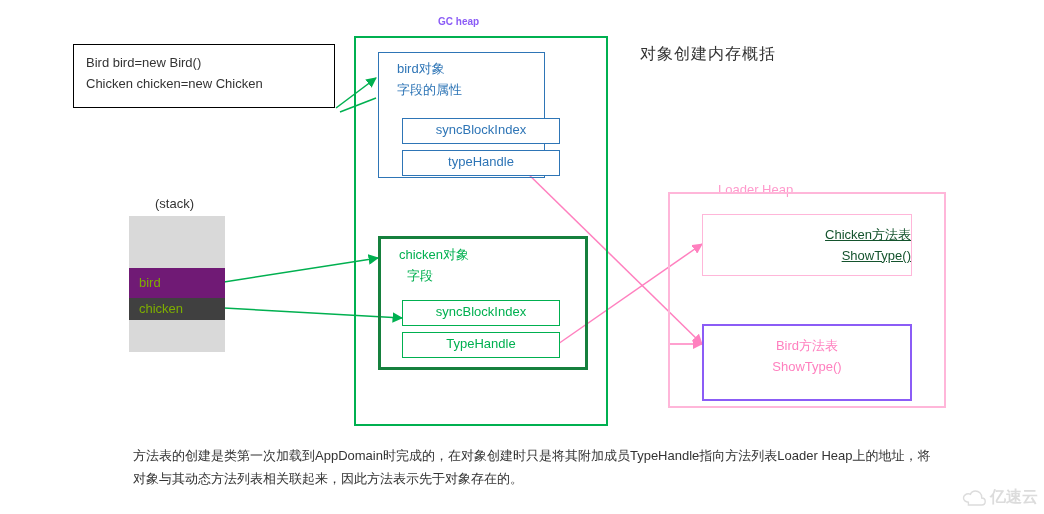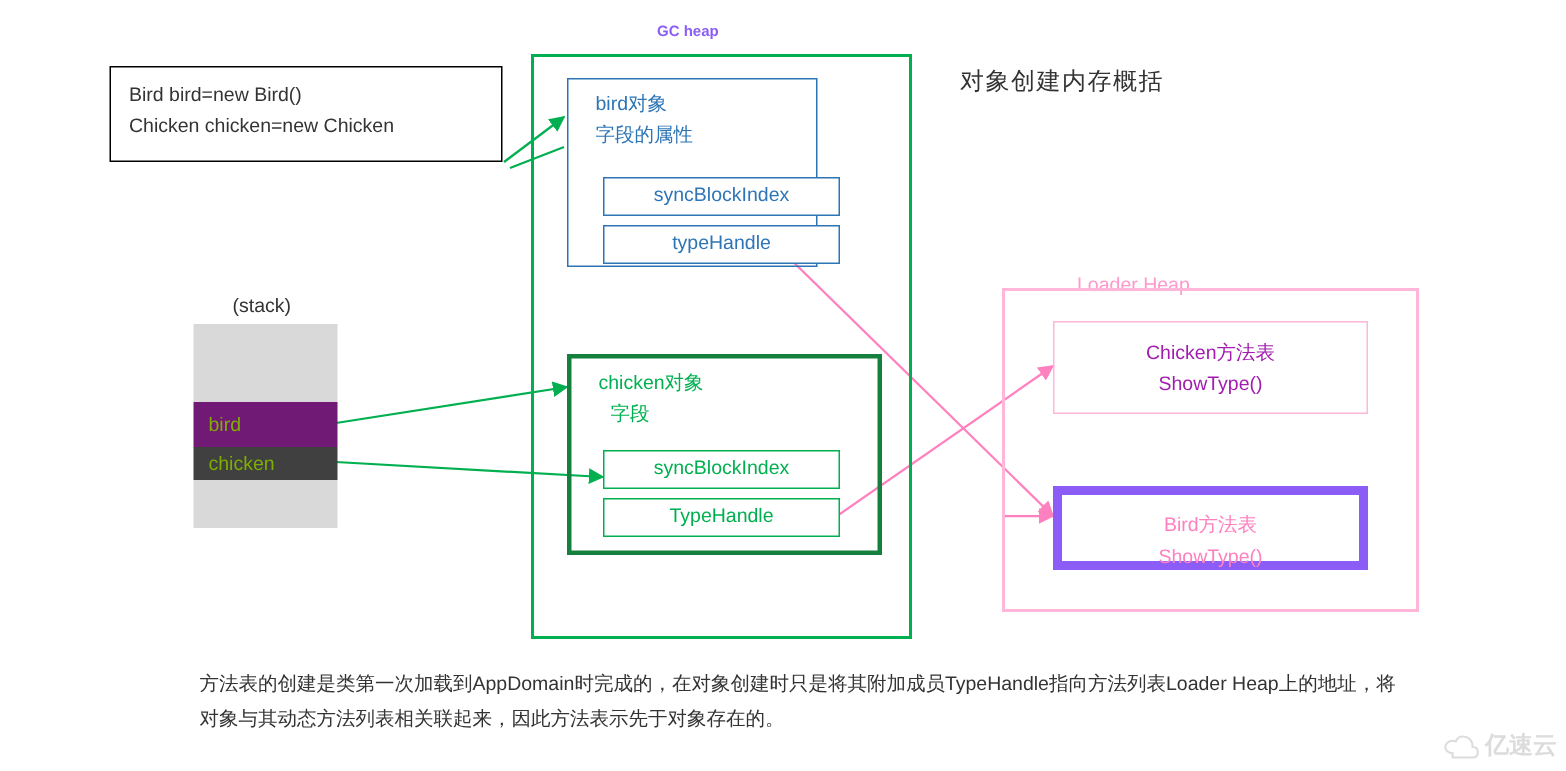--- a/index.html
+++ b/index.html
@@ -99,27 +99,27 @@
   .lh-box {
     left: 668px; top: 192px;
     width: 278px; height: 216px;
     border: 2px solid #ffb6d9;
     box-sizing: border-box;
   }
   .lh-ck {
     left: 702px; top: 214px;
     width: 210px; height: 62px;
     border: 1px solid #ffb6d9;
-    color:#a21caf; text-align:center;
-    padding-top:10px; box-sizing:border-box; line-height:1.6;
+    color:#14532d; text-align:right;
+    padding-top:10px; box-sizing:border-box; line-height:1.6;text-decoration:underline;
   }
   .lh-bird {
     left: 702px; top: 324px;
-    width: 210px; height: 56px;
-    border: 6px solid #8b5cf6;
+    width: 210px; height: 77px;
+    border: 2px solid #8b5cf6;
     color:#ff80bf; text-align:center;
     padding-top:10px; box-sizing:border-box; line-height:1.6;
   }
   
   .bottom-text {
     left: 133px; top: 444px;
     width: 800px;
     font-size: 13px; line-height:1.8;
   }
   

